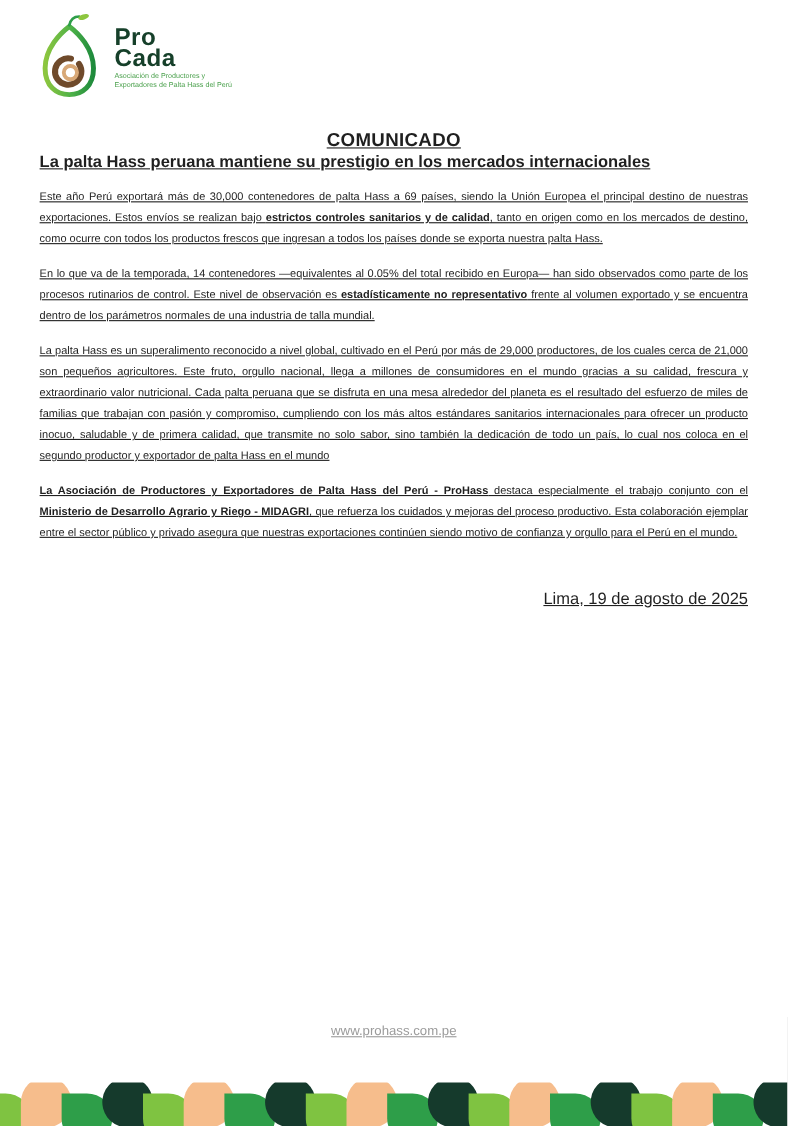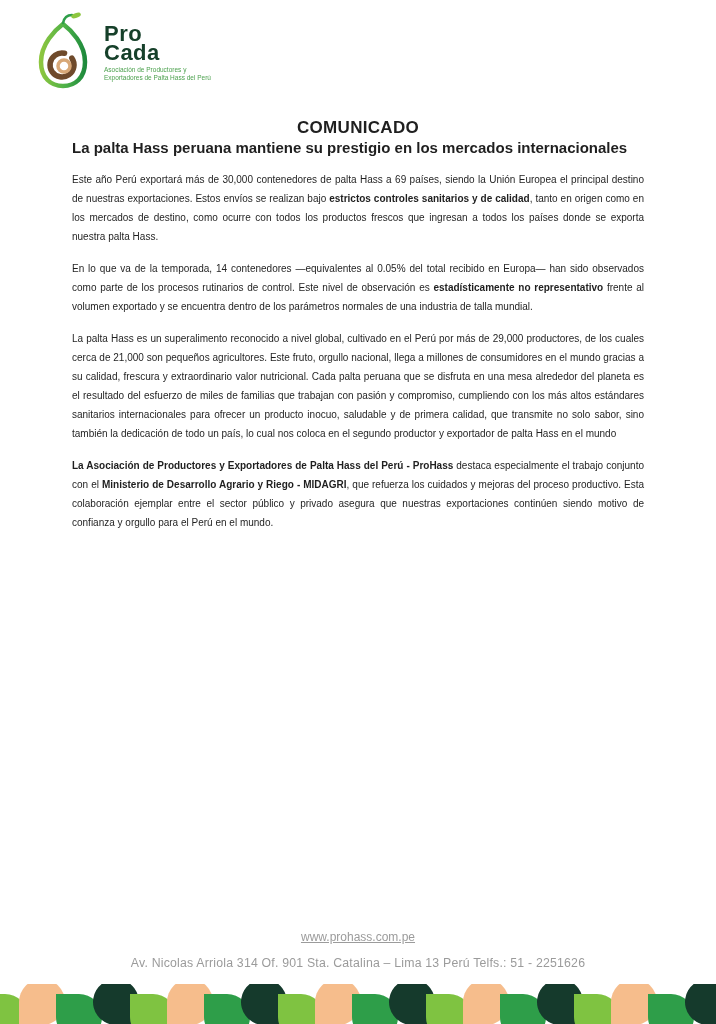--- a/index.html
+++ b/index.html
@@ -13,21 +13,21 @@
     font-family:"Liberation Sans", sans-serif;
     color:#1f1f1f;
   }
   
   .logo { position:absolute; left:30px; top:12px; display:flex; align-items:flex-start; }
   .logo-art { width:66px; height:78px; }
   .logo-textblock { margin-left:8px; padding-top:12px; }
   .brand { font-weight:700; color:#16402a; font-size:22px; line-height:19px; letter-spacing:0.5px; }
   .tagline { margin-top:4px; font-size:6.5px; line-height:8px; color:#4ca14e; }
   
-  .content { padding:0 72px; }
+  .content { padding:0 36px;text-decoration:underline; }
   .doc-title { margin-top:118px; text-align:center; font-weight:700; font-size:17px; letter-spacing:0.3px; }
   .doc-heading { font-weight:700; font-size:15px; line-height:19px; text-align:justify; }
   p.body-par { margin-top:13px; font-size:10px; line-height:19px; text-align:justify; }
   .dateline { margin-top:42px; text-align:right; font-size:15px; }
   
   .footer-address {
     position:absolute; left:0; right:0; top:956px;
     text-align:center; font-size:12.3px; color:#9b9b9b; letter-spacing:0.2px;
   }
   .footer-website {
@@ -74,23 +74,23 @@
     </div>
   </div>
 
   <div class="content">
     <div class="doc-title">COMUNICADO</div>
     <div class="doc-heading">La palta Hass peruana mantiene su prestigio en los mercados internacionales</div>
     <p class="body-par"><span>Este año Perú exportará más de 30,000 contenedores de palta Hass a 69 países, siendo la Unión Europea el principal destino de nuestras exportaciones. Estos envíos se realizan bajo </span><span style="font-weight: 700;">estrictos controles sanitarios y de calidad</span><span>, tanto en origen como en los mercados de destino, como ocurre con todos los productos frescos que ingresan a todos los países donde se exporta nuestra palta Hass.</span></p>
     <p class="body-par"><span>En lo que va de la temporada, 14 contenedores —equivalentes al 0.05% del total recibido en Europa— han sido observados como parte de los procesos rutinarios de control. Este nivel de observación es </span><span style="font-weight: 700;">estadísticamente no representativo</span><span> frente al volumen exportado y se encuentra dentro de los parámetros normales de una industria de talla mundial.</span></p>
     <p class="body-par"><span>La palta Hass es un superalimento reconocido a nivel global, cultivado en el Perú por más de 29,000 productores, de los cuales cerca de 21,000 son pequeños agricultores. Este fruto, orgullo nacional, llega a millones de consumidores en el mundo gracias a su calidad, frescura y extraordinario valor nutricional. Cada palta peruana que se disfruta en una mesa alrededor del planeta es el resultado del esfuerzo de miles de familias que trabajan con pasión y compromiso, cumpliendo con los más altos estándares sanitarios internacionales para ofrecer un producto inocuo, saludable y de primera calidad, que transmite no solo sabor, sino también la dedicación de todo un país, lo cual nos coloca en el segundo productor y exportador de palta Hass en el mundo</span></p>
     <p class="body-par"><span style="font-weight: 700;">La Asociación de Productores y Exportadores de Palta Hass del Perú - ProHass</span><span> destaca especialmente el trabajo conjunto con el </span><span style="font-weight: 700;">Ministerio de Desarrollo Agrario y Riego - MIDAGRI</span><span>, que refuerza los cuidados y mejoras del proceso productivo. Esta colaboración ejemplar entre el sector público y privado asegura que nuestras exportaciones continúen siendo motivo de confianza y orgullo para el Perú en el mundo.</span></p>
+    <div class="dateline">Lima, 19 de agosto de 2025</div>
   </div>
 
-  <div class="footer-address">Av. Nicolas Arriola 314 Of. 901 Sta. Catalina – Lima 13 Perú   Telfs.: 51 - 2251626</div>
   <div class="footer-website">www.prohass.com.pe</div>
   <div class="leaf-band">
       <div class="leaf leaf-light" style="left: -18px; background: rgb(127, 195, 65);"></div>
       <div class="leaf leaf-peach" style="left: 19px; background: rgb(246, 189, 140);"></div>
       <div class="leaf leaf-mid" style="left: 56px; background: rgb(46, 158, 73);"></div>
       <div class="leaf leaf-dark" style="left: 93px; background: rgb(21, 58, 44);"></div>
       <div class="leaf leaf-light" style="left: 130px; background: rgb(127, 195, 65);"></div>
       <div class="leaf leaf-peach" style="left: 167px; background: rgb(246, 189, 140);"></div>
       <div class="leaf leaf-mid" style="left: 204px; background: rgb(46, 158, 73);"></div>
       <div class="leaf leaf-dark" style="left: 241px; background: rgb(21, 58, 44);"></div>

